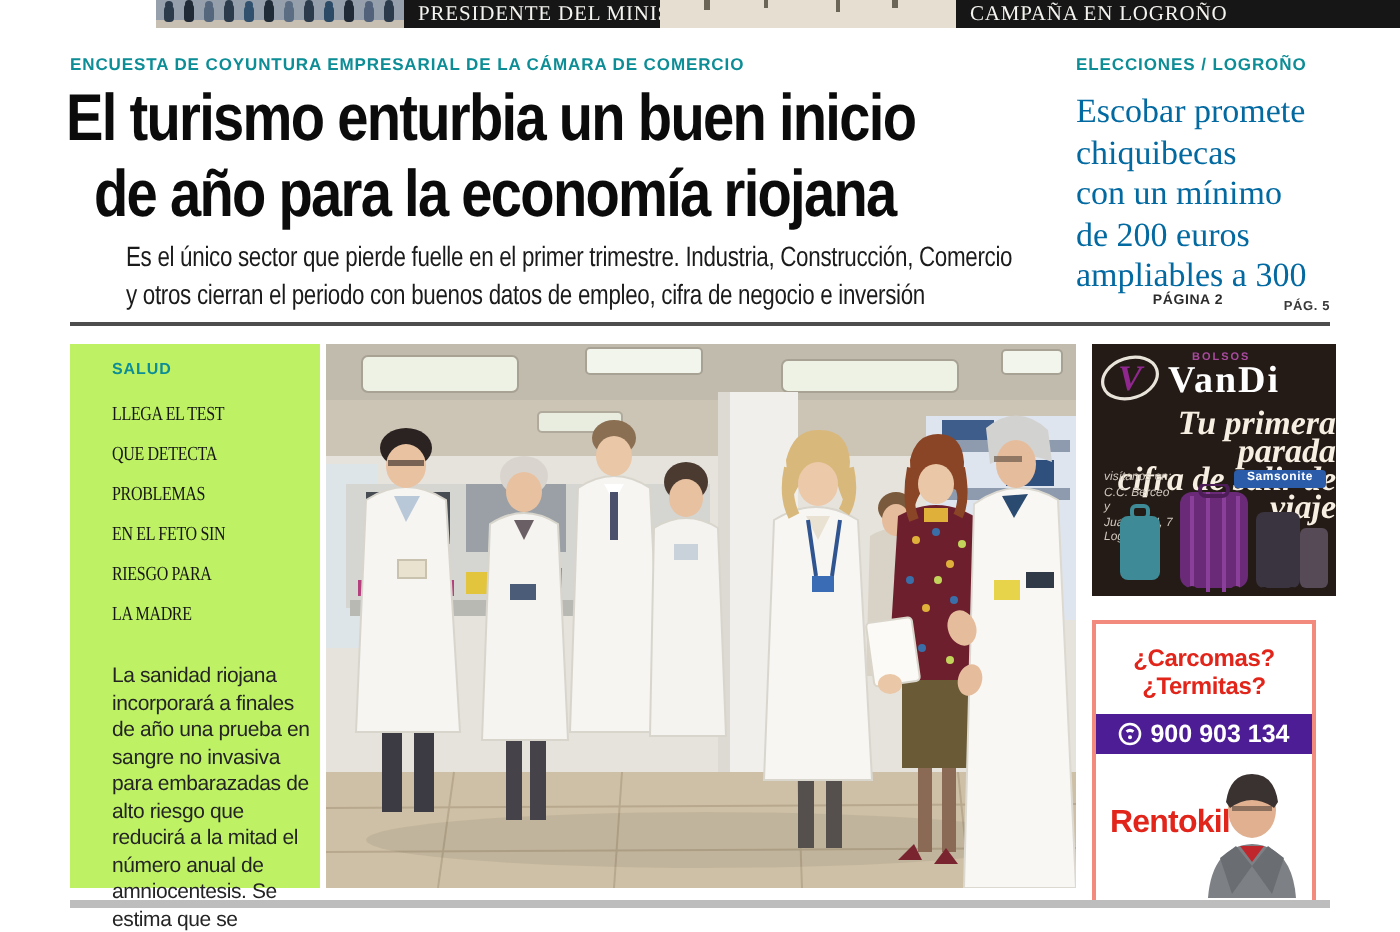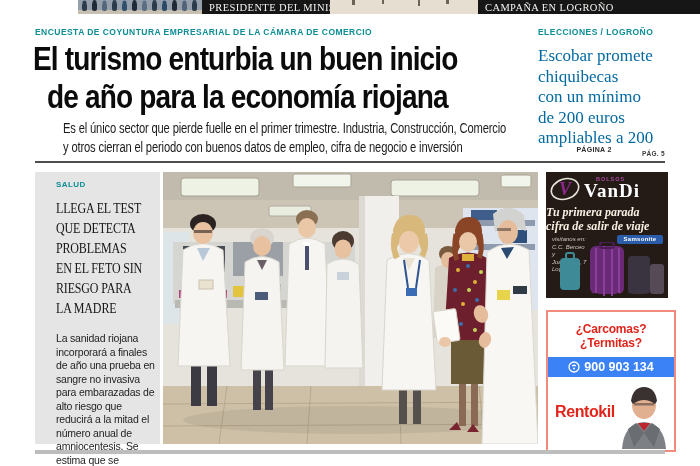--- a/index.html
+++ b/index.html
@@ -22,41 +22,41 @@
   .pagina-ref{font-size:7px;font-weight:bold;color:#2c2c2c;margin-left:14px;letter-spacing:.3px;}
   
   .elections-headline{left:538px;top:46px;width:132px;font-family:"Liberation Serif",serif;
       font-size:17px;line-height:20.5px;color:#0369a1;font-weight:500;}
   .pag-small{font-size:6.5px;font-weight:bold;color:#3a3a3a;letter-spacing:.3px;
       font-family:"Liberation Sans",sans-serif;}
   
   .rule-top{left:35px;top:161px;width:630px;height:2px;background:#4d4d4d;}
   .rule-bottom{left:35px;top:450px;width:630px;height:4px;background:#bdbdbd;}
   
-  .salud-box{left:35px;top:172px;width:125px;height:272px;background:#e5e5e5;box-sizing:border-box;
+  .salud-box{left:35px;top:172px;width:125px;height:272px;background:#bef264;box-sizing:border-box;
       padding:8px 8px 6px 21px;}
-  .salud-headline{margin-top:9px;font-family:"Liberation Serif",serif;font-size:15px;line-height:20px;color:#161616;}
+  .salud-headline{margin-top:9px;font-family:"Liberation Serif",serif;font-size:10px;line-height:20px;color:#161616;}
   .salud-headline div{transform:scaleX(.8);transform-origin:0 50%;white-space:nowrap;letter-spacing:-.2px;}
   .salud-body{margin-top:14px;font-size:10.5px;line-height:13.5px;letter-spacing:-.2px;color:#242424;width:100px;}
   
   .vandi{left:546px;top:172px;width:122px;height:126px;background:#241b17;box-sizing:border-box;
       overflow:hidden;color:#f3ecdf;}
   .vandi-logo-row{position:absolute;top:4px;left:4px;right:4px;height:28px;}
   .vandi-name{position:absolute;left:34px;top:4px;font-family:"Liberation Serif",serif;
       font-weight:bold;font-size:19px;color:#ffffff;letter-spacing:1px;}
   .vandi-prefix{position:absolute;left:46px;top:0;font-size:5.5px;font-weight:bold;color:#a94a9e;letter-spacing:1px;}
-  .vandi-tagline{position:absolute;top:33px;left:0;right:0;text-align:left;
-      font-family:"Liberation Serif",serif;font-style:italic;font-weight:bold;font-size:12px;line-height:14px;color:#f7efe2;}
+  .vandi-tagline{position:absolute;top:33px;left:0;right:0;text-align:right;
+      font-family:"Liberation Serif",serif;font-style:italic;font-weight:bold;font-size:17px;line-height:14px;color:#f7efe2;}
   .vandi-address{position:absolute;top:64px;left:6px;font-style:italic;font-size:6px;line-height:7.5px;color:#cfc6bb;}
   .samsonite-badge{position:absolute;top:63px;right:5px;width:46px;height:9px;background:#2a5caa;
       border-radius:2px;color:#fff;font-size:6px;font-weight:bold;text-align:center;line-height:9px;letter-spacing:.3px;}
-  .rentokil{left:546px;top:310px;width:130px;height:142px;background:#ffffff;border:2px solid #f28b7d;
+  .rentokil{left:546px;top:310px;width:112px;height:142px;background:#ffffff;border:2px solid #f28b7d;
       box-sizing:border-box;overflow:hidden;}
   .rentokil-q{margin-top:10px;text-align:center;font-size:12px;font-weight:bold;color:#e1251b;letter-spacing:-.2px;}
-  .rentokil-banner{margin-top:7px;height:20px;background:#3b82f6;color:#ffffff;display:flex;
+  .rentokil-banner{margin-top:7px;height:20px;background:#4c1d95;color:#ffffff;display:flex;
       align-items:center;justify-content:center;font-size:12.5px;font-weight:bold;gap:4px;}
   .rentokil-mid{position:relative;height:72px;}
   .rentokil-brand{position:absolute;left:7px;top:26px;font-size:16px;font-weight:bold;color:#e1251b;letter-spacing:-.4px;}
   .rentokil-web{text-align:center;font-size:10.5px;font-weight:bold;margin-top:2px;}
   .web-www,.web-tld{color:#1d3d6b;} .web-domain{color:#e1251b;}
   
   .photo{left:163px;top:172px;width:375px;height:272px;overflow:hidden;background:#e6e3dc;}
   svg{display:block;}
 </style>
 </head>
@@ -129,21 +129,21 @@
       <span class="squeeze2">y otros cierran el periodo con buenos datos de empleo, cifra de negocio e inversión</span><span class="pagina-ref">PÁGINA 2</span>
     </div>
   </div>
 
   <div class="abs kicker" style="left:538px;top:27px;">ELECCIONES / LOGROÑO</div>
   <div class="abs elections-headline">
     <div>Escobar promete</div>
     <div>chiquibecas</div>
     <div>con un mínimo</div>
     <div>de 200 euros</div>
-    <div>ampliables a 200</div>
+    <div>ampliables a 300</div>
   </div>
   <div class="abs pag-small" style="left:538px;width:127px;top:150px;text-align:right;">PÁG. 5</div>
 
   <div class="abs rule-top"></div>
 
   <div class="abs salud-box">
     <div class="kicker" style="font-size:8px;">SALUD</div>
     <div class="salud-headline">
       <div>LLEGA EL TEST</div>
       <div>QUE DETECTA</div>

